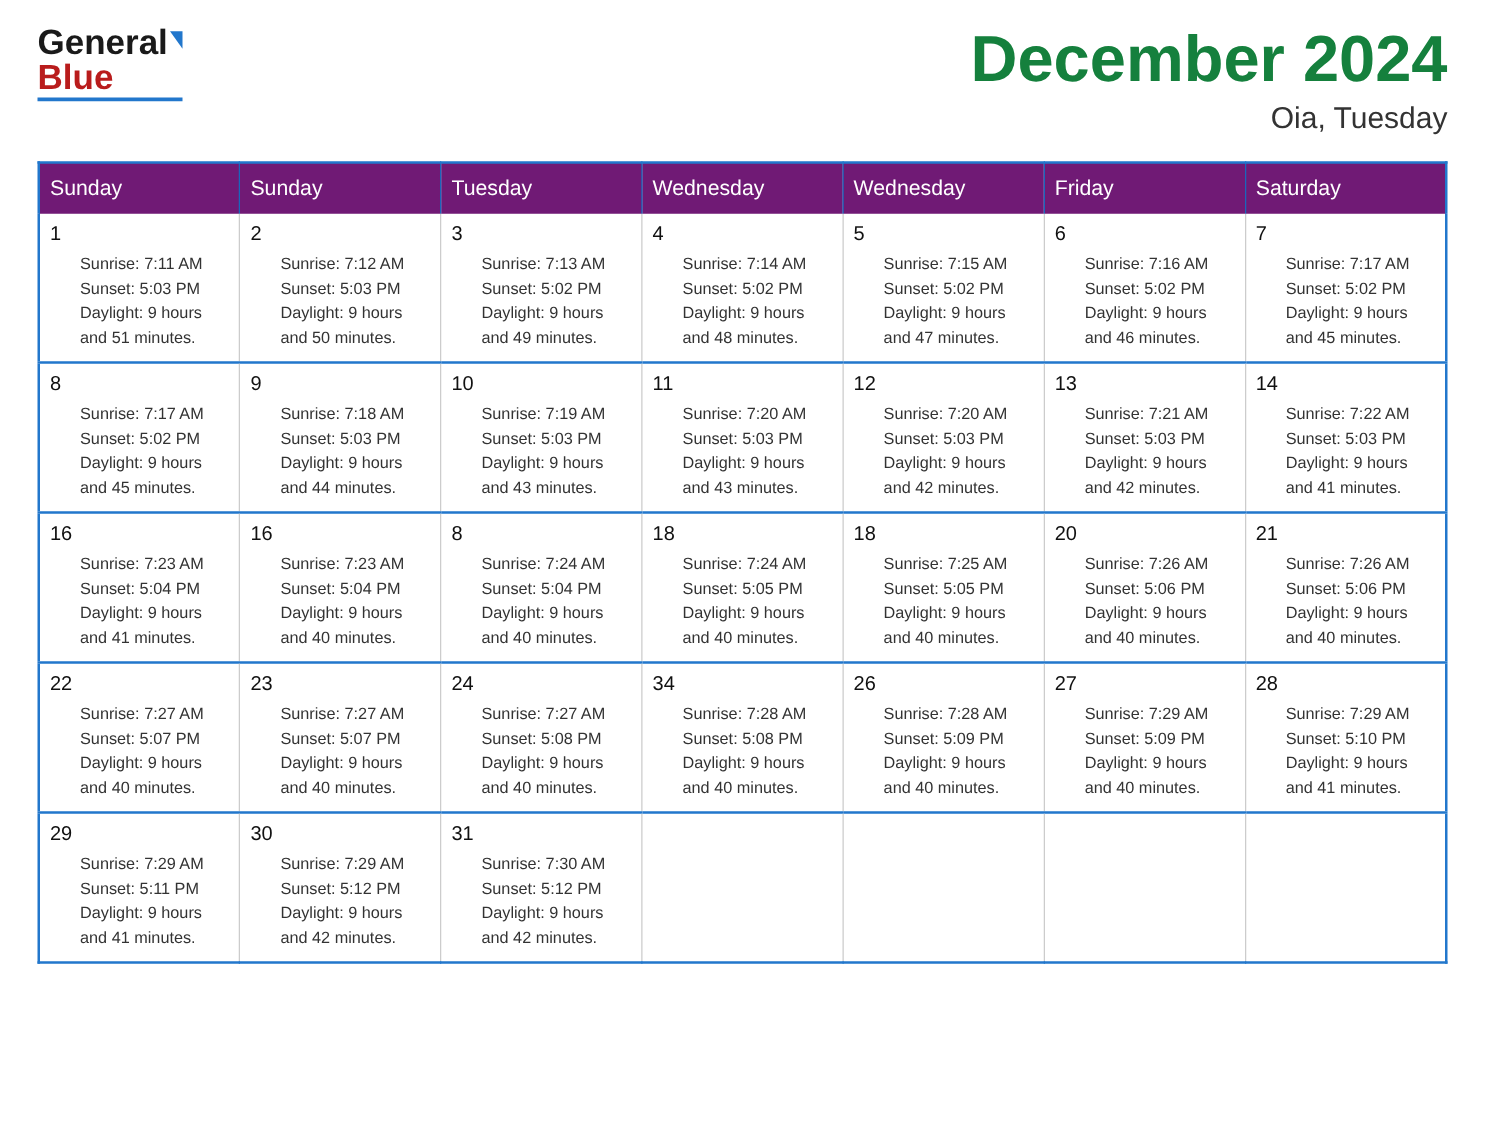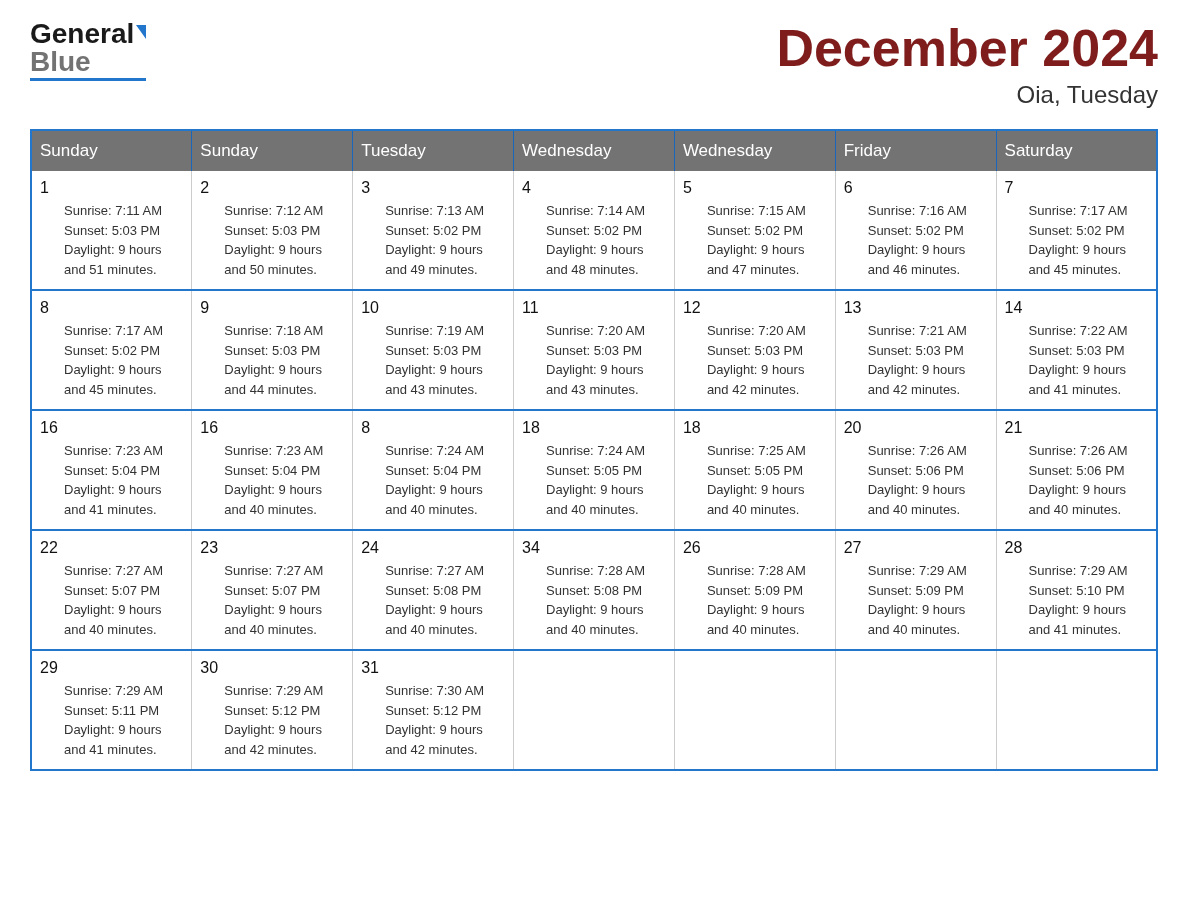--- a/index.html
+++ b/index.html
@@ -29,21 +29,21 @@
       font-weight: bold;
       color: #1a1a1a;
       line-height: 1;
     }
 
     .logo-general {
       color: #1a1a1a;
     }
 
     .logo-blue {
-      color: #737373;
+      color: #b91c1c;
     }
 
     .logo-triangle {
       display: inline-block;
       width: 0;
       height: 0;
       border-left: 10px solid transparent;
       border-top: 14px solid #2277cc;
       margin-left: 2px;
       vertical-align: middle;
@@ -58,38 +58,38 @@
       margin-top: 2px;
     }
 
     .title-area {
       text-align: right;
     }
 
     .month-title {
       font-size: 52px;
       font-weight: bold;
-      color: #7f1d1d;
+      color: #15803d;
       line-height: 1.1;
     }
 
     .location-title {
       font-size: 24px;
       color: #333;
       margin-top: 4px;
     }
 
     .calendar-table {
       width: 100%;
       border-collapse: collapse;
       border: 2px solid #2277cc;
     }
 
     .calendar-table th {
-      background: #737373;
+      background: #701a75;
       color: #fff;
       font-size: 17px;
       font-weight: normal;
       padding: 10px 8px;
       text-align: left;
       border-right: 1px solid #1a66bb;
     }
 
     .calendar-table th:last-child {
       border-right: none;

